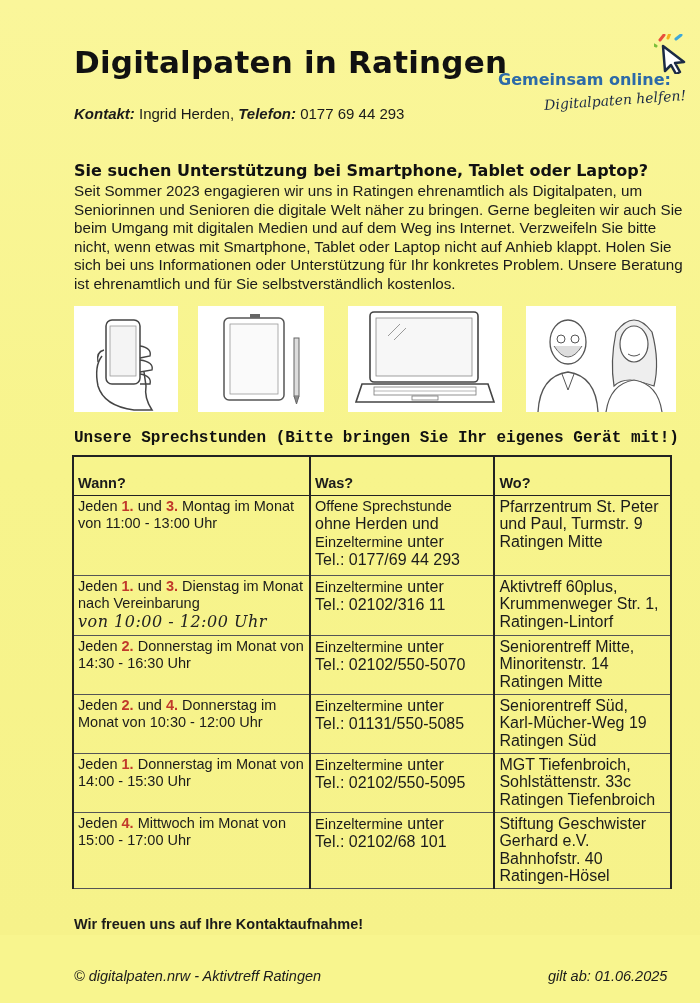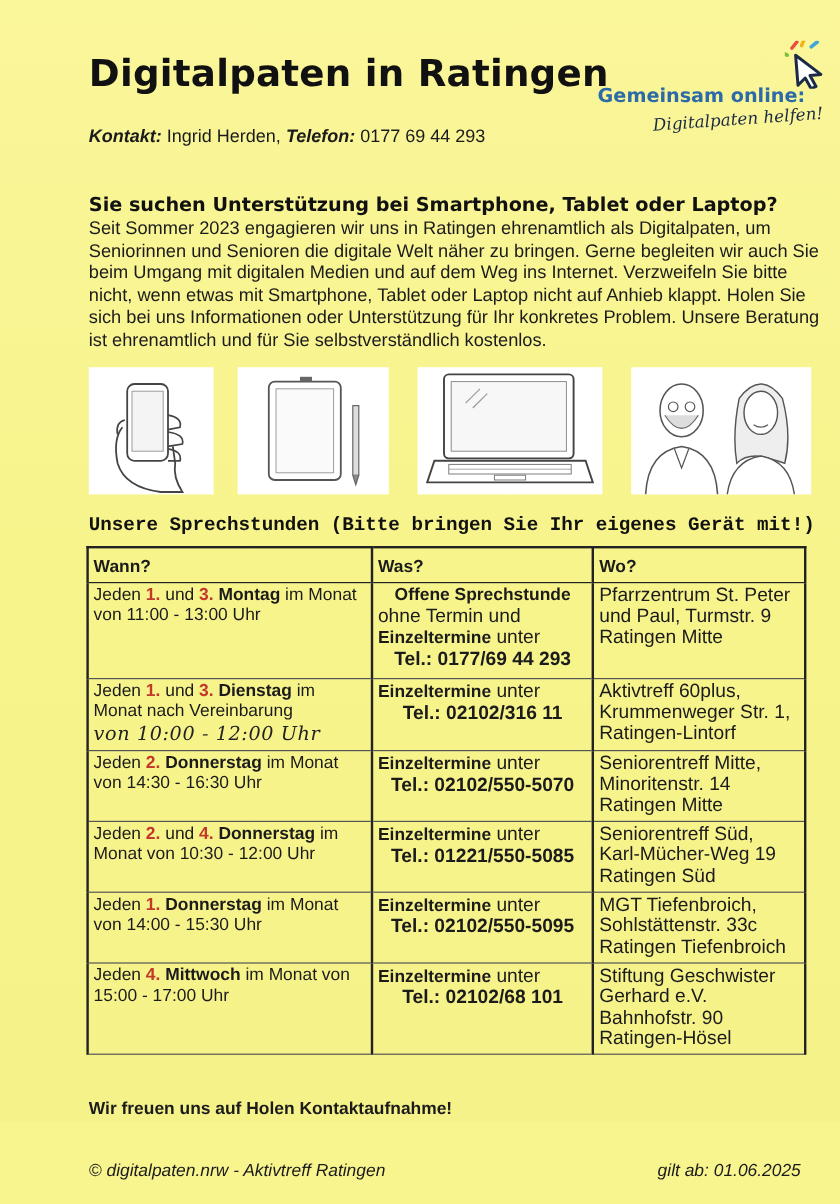--- a/index.html
+++ b/index.html
@@ -48,26 +48,26 @@
   }
   .h3 b { font-weight: bold; }
   table.sched {
     position: absolute; left: 72px; top: 455px; width: 600px;
     border-collapse: collapse; font-size: 14.5px; line-height: 17.5px;
   }
   table.sched th, table.sched td {
     border: 2px solid #222; vertical-align: top; text-align: left; padding: 2px 4px;
   }
   table.sched td { border-width: 1px 2px; border-color: #555 #222; }
-  table.sched th { font-weight: bold; height: 25px; padding-top: 8px; border-bottom: 1.5px solid #222; }
+  table.sched th { font-weight: bold; height: 25px; padding-top: 18px; border-bottom: 1.5px solid #222; }
   table.sched col.c1 { width: 238px; }
   table.sched col.c2 { width: 185px; }
   table.sched col.c3 { width: 177px; }
   .red { color: #c0392b; font-weight: bold; }
-  .bold { font-weight: bold; text-align: center; }
+  .bold { font-weight: normal; }
   .small { font-size: 16px; }
   .hand { font-family: "DejaVu Serif", serif; font-style: italic; font-size: 16px; color: #222; letter-spacing: 0.5px; }
   .hint { position: absolute; left: 74px; top: 885px; font-size: 14.5px; font-style: italic; }
   .hint b { font-weight: bold; }
   .thanks { position: absolute; left: 74px; top: 916px; font-size: 14.5px; font-weight: bold; }
   .foot-left { position: absolute; left: 74px; top: 968px; font-size: 14.5px; font-style: italic; }
   .foot-right { position: absolute; left: 548px; top: 968px; font-size: 14.5px; font-style: italic; }
 </style>
 </head>
 <body>
@@ -165,21 +165,21 @@
       </tr>
     </thead>
     <tbody>
 
       <tr style="height:80px">
         <td>
           <span>Jeden </span><span class="red">1.</span><span> und </span><span class="red">3.</span><span class="bold"> Montag</span><span> im Monat von 11:00 - 13:00 Uhr</span>
         </td>
         <td>
           <div class="bold">Offene Sprechstunde</div>
-          <div class="small">ohne Termin und</div>
+          <div class="small">ohne Herden und</div>
           <div><span class="bold">Einzeltermine</span><span class="small"> unter</span></div>
           <div class="bold small">Tel.: 0177/69 44 293</div>
         </td>
         <td>
           <div class="small">Pfarrzentrum St. Peter</div>
           <div class="small">und Paul, Turmstr. 9</div>
           <div class="small">Ratingen Mitte</div>
         </td>
       </tr>
 
@@ -213,21 +213,21 @@
           <div class="small">Ratingen Mitte</div>
         </td>
       </tr>
 
       <tr style="height:59px">
         <td>
           <span>Jeden </span><span class="red">2.</span><span> und </span><span class="red">4.</span><span class="bold"> Donnerstag</span><span> im Monat von 10:30 - 12:00 Uhr</span>
         </td>
         <td>
           <div><span class="bold">Einzeltermine</span><span class="small"> unter</span></div>
-          <div class="bold small">Tel.: 01221/550-5085</div>
+          <div class="bold small">Tel.: 01131/550-5085</div>
         </td>
         <td>
           <div class="small">Seniorentreff Süd,</div>
           <div class="small">Karl-Mücher-Weg 19</div>
           <div class="small">Ratingen Süd</div>
         </td>
       </tr>
 
       <tr style="height:59px">
         <td>
@@ -248,24 +248,24 @@
         <td>
           <span>Jeden </span><span class="red">4.</span><span class="bold"> Mittwoch</span><span> im Monat von 15:00 - 17:00 Uhr</span>
         </td>
         <td>
           <div><span class="bold">Einzeltermine</span><span class="small"> unter</span></div>
           <div class="bold small">Tel.: 02102/68 101</div>
         </td>
         <td>
           <div class="small">Stiftung Geschwister</div>
           <div class="small">Gerhard e.V.</div>
-          <div class="small">Bahnhofstr. 90</div>
+          <div class="small">Bahnhofstr. 40</div>
           <div class="small">Ratingen-Hösel</div>
         </td>
       </tr>
     </tbody>
   </table>
 
-  <p class="thanks">Wir freuen uns auf Holen Kontaktaufnahme!</p>
+  <p class="thanks">Wir freuen uns auf Ihre Kontaktaufnahme!</p>
 
   <p class="foot-left">© digitalpaten.nrw - Aktivtreff Ratingen</p>
   <p class="foot-right">gilt ab: 01.06.2025</p>
 </div>
 
 </body></html>

